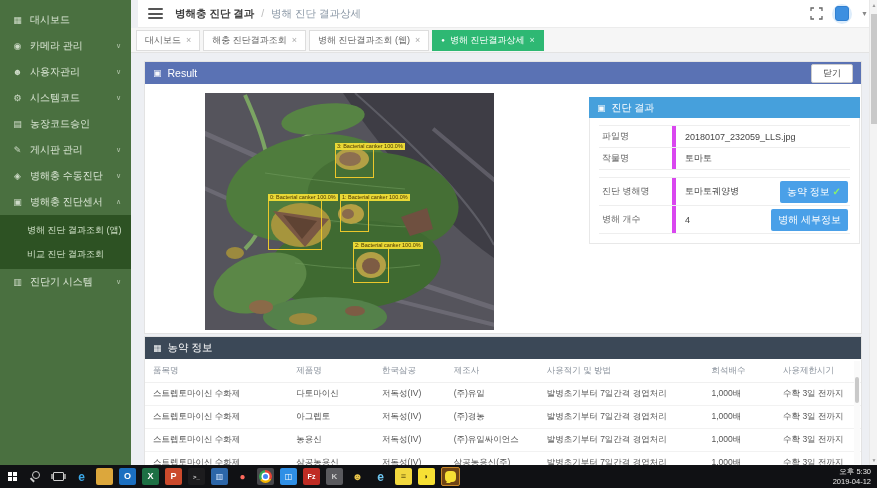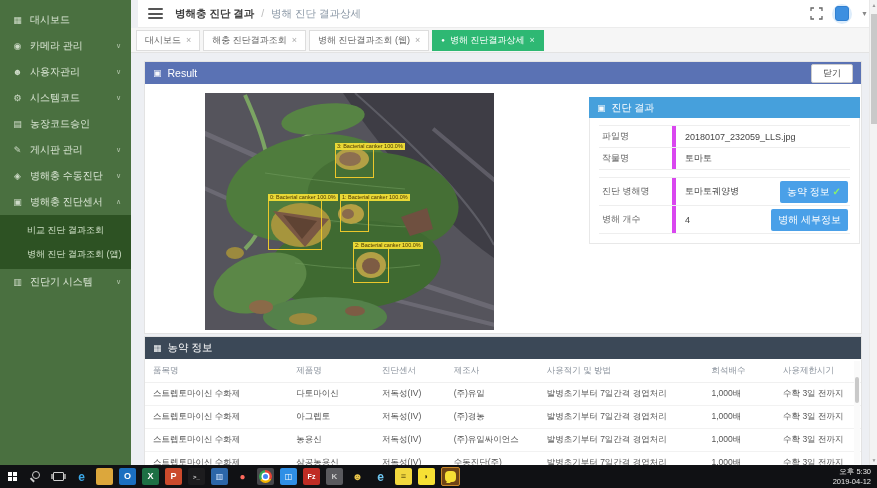--- a/index.html
+++ b/index.html
@@ -135,24 +135,24 @@
       <span class="s-label">병해충 수동진단</span>
       <span class="s-chevron">∨</span>
     </div>
     <div class="s-item">
       <span class="s-icon">▣</span>
       <span class="s-label">병해충 진단센서</span>
       <span class="s-chevron">∧</span>
     </div>
     <div class="s-submenu">
       <div class="s-sub-item">
+        <span class="s-label">병해 진단 결과조회 (앱)</span>
+      </div>
+      <div class="s-sub-item">
         <span class="s-label">비교 진단 결과조회</span>
-      </div>
-      <div class="s-sub-item">
-        <span class="s-label">병해 진단 결과조회 (앱)</span>
       </div>
     </div>
     <div class="s-item">
       <span class="s-icon">▥</span>
       <span class="s-label">진단기 시스템</span>
       <span class="s-chevron">∨</span>
     </div>
   </aside>
 
   <header class="topbar">
@@ -313,21 +313,21 @@
           <col style="width:10%">
           <col style="width:13%">
         <col style="width:23%">
           <col style="width:10%">
           <col style="width:12%">
       </colgroup>
       <thead>
         <tr>
           <th>품목명</th>
           <th>제품명</th>
-          <th>진단센서</th>
+          <th>한국삼공</th>
           <th>제조사</th>
           <th>사용적기 및 방법</th>
           <th>희석배수</th>
           <th>사용제한시기</th>
         </tr>
       </thead>
       <tbody id="pesticide-rows">
           <tr>
             <td>스트렙토마이신 수화제</td>
             <td>다토마이신</td>
@@ -352,21 +352,21 @@
             <td>저독성(IV)</td>
             <td>(주)유일싸이언스</td>
             <td>발병초기부터 7일간격 경엽처리</td>
             <td>1,000배</td>
             <td>수확 3일 전까지</td>
           </tr>
           <tr>
             <td>스트렙토마이신 수화제</td>
             <td>삼공농용신</td>
             <td>저독성(IV)</td>
-            <td>수동진단(주)</td>
+            <td>삼공농용신(주)</td>
             <td>발병초기부터 7일간격 경엽처리</td>
             <td>1,000배</td>
             <td>수확 3일 전까지</td>
           </tr>
         </tbody>
     </table>
     <div class="mini-scroll">
         <div class="mini-thumb"></div>
       </div>
   </section>

